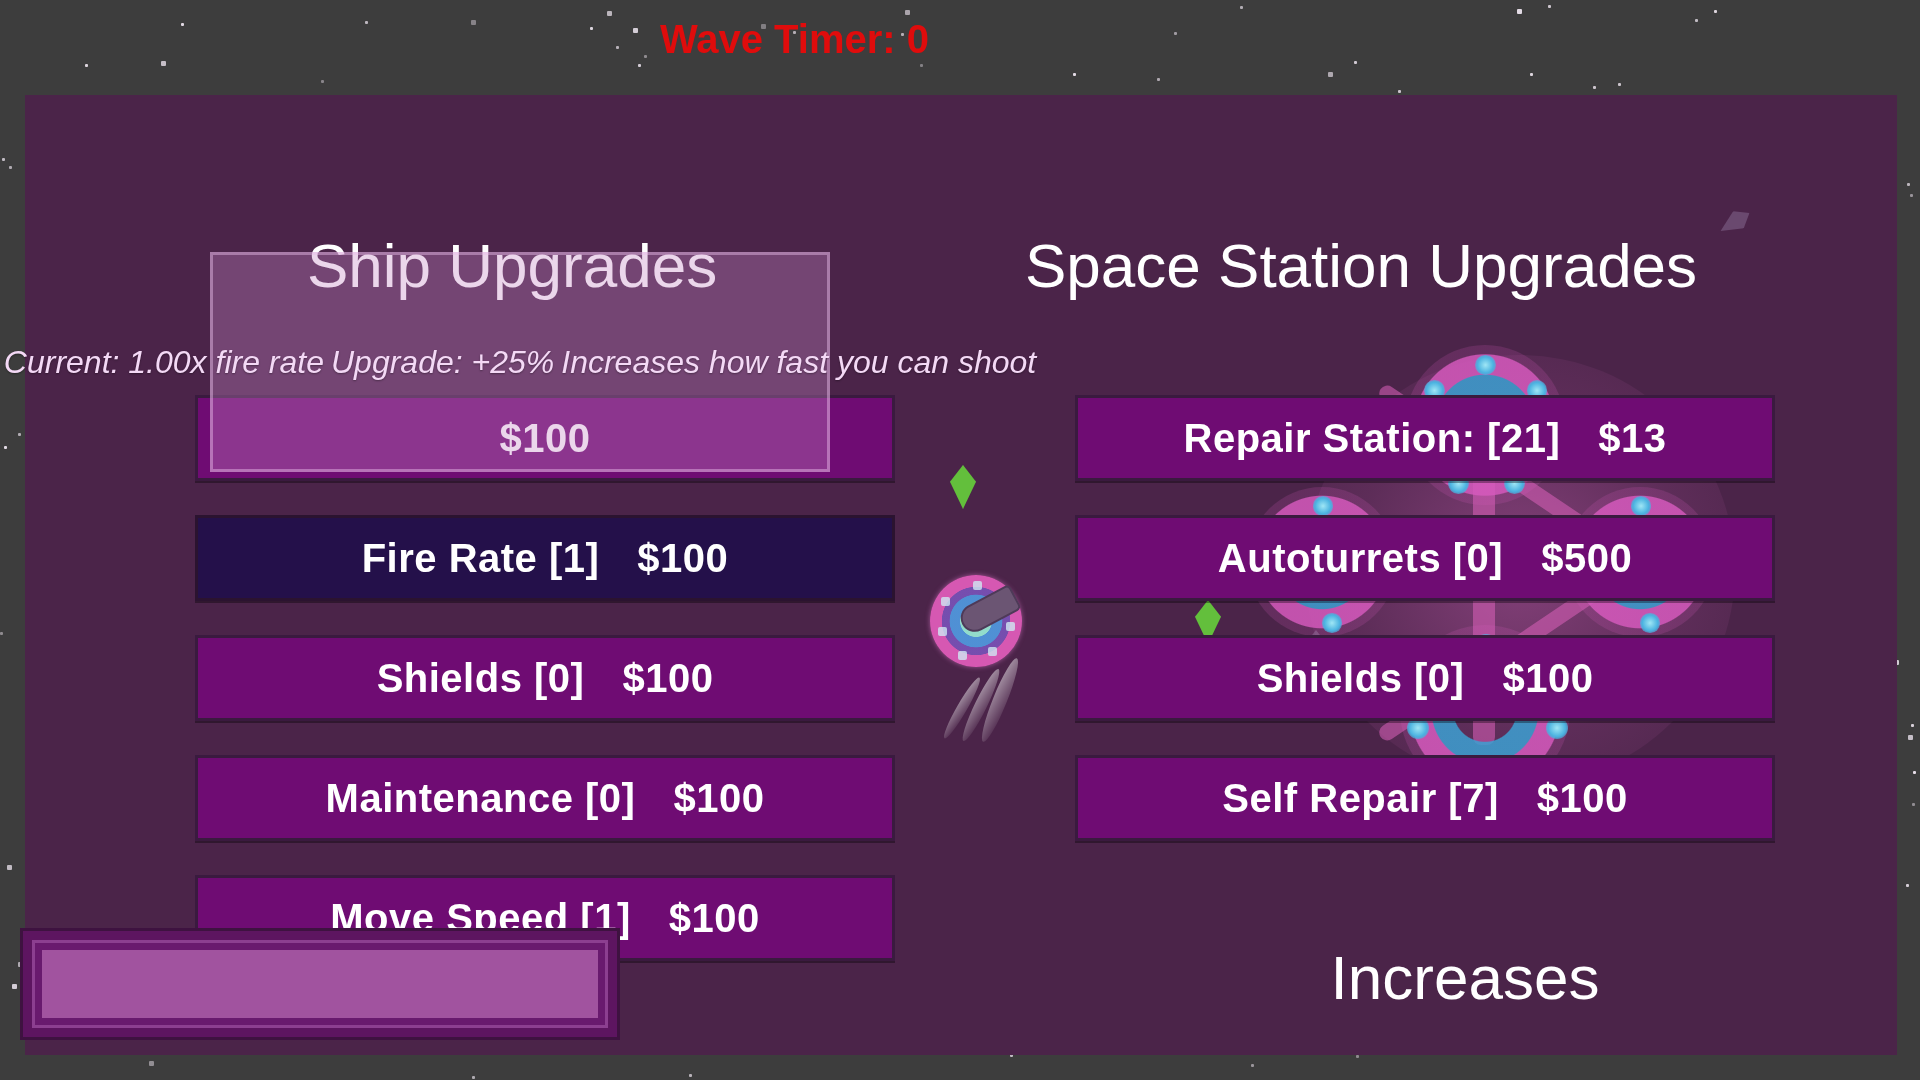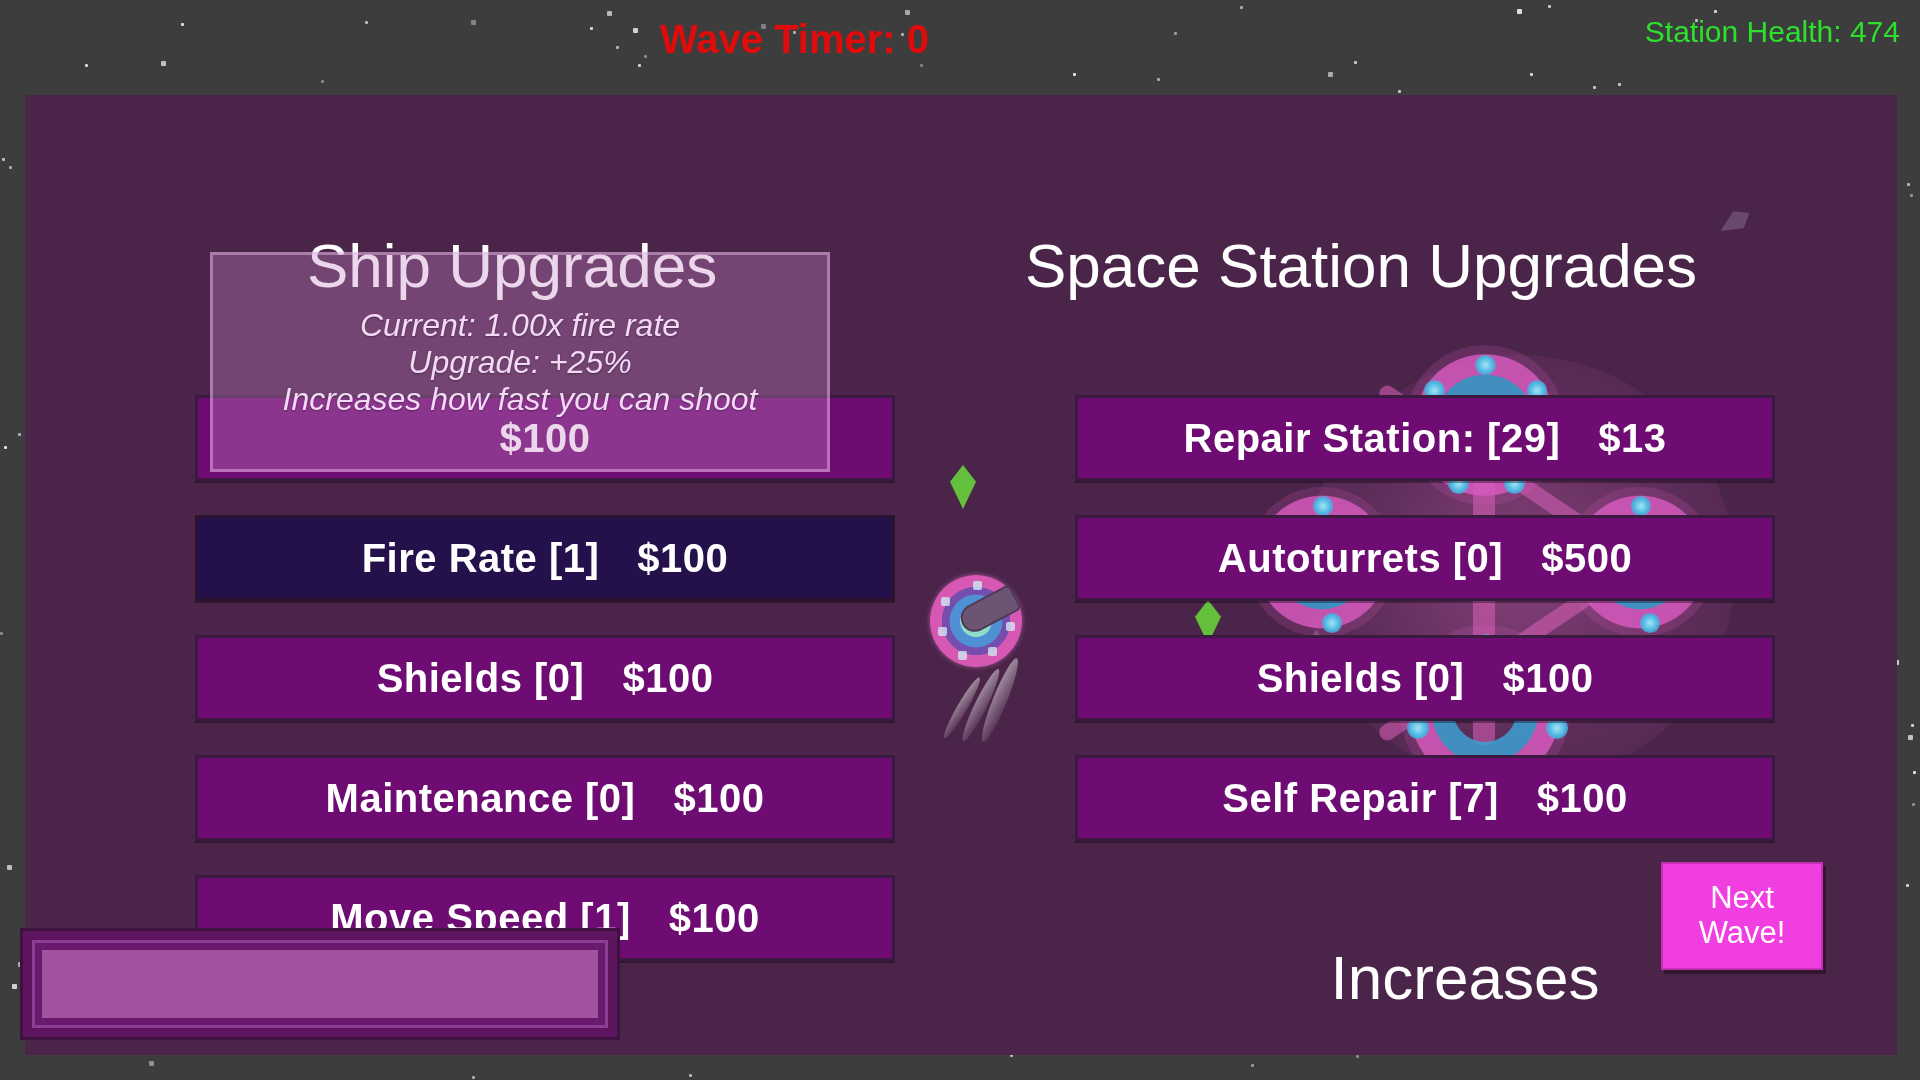--- a/index.html
+++ b/index.html
@@ -228,23 +228,23 @@
     position: absolute;
     left: 210px;
     top: 252px;
     width: 620px;
     height: 220px;
     background: rgba(196,134,196,0.34);
     border: 3px solid rgba(235,190,235,0.45);
     box-sizing: border-box;
     z-index: 9;
     display: flex;
-    flex-direction: column;
     align-items: center;
     justify-content: center;
+    gap: 7px;
     pointer-events: none;
   }
   #tooltip .tt-line {
     font-size: 32px;
     font-style: italic;
     color: #f4d9f6;
     text-shadow: 0 1px 2px rgba(0,0,0,0.35);
     white-space: nowrap;
   }
 
@@ -715,21 +715,21 @@
           <span>$100</span>
         </div>
         <div class="upgrade-btn">
           <span class="lbl">Move Speed [1]</span>
           <span>$100</span>
         </div>
       </div>
 
     <div class="btn-col" id="station-col">
         <div class="upgrade-btn">
-          <span class="lbl">Repair Station: [29]</span>
+          <span class="lbl">Repair Station: [21]</span>
           <span>$13</span>
         </div>
         <div class="upgrade-btn">
           <span class="lbl">Autoturrets [0]</span>
           <span>$500</span>
         </div>
         <div class="upgrade-btn">
           <span class="lbl">Shields [0]</span>
           <span>$100</span>
         </div>
@@ -772,29 +772,24 @@
     </div>
 
   </div>
 
   <div id="tooltip">
     <div class="tt-line">Current: 1.00x fire rate</div>
     <div class="tt-line">Upgrade: +25%</div>
     <div class="tt-line">Increases how fast you can shoot</div>
   </div>
 
-  <div id="next-wave-btn">
-    <span>Next</span>
-    <span>Wave!</span>
-  </div>
 
   <div id="bottom-bar-frame">
     <div id="bottom-bar-inner">
       <div id="bottom-bar-fill"></div>
     </div>
   </div>
 
   <div id="topbar">
     <div id="wave-timer-text">Wave Timer: 0</div>
-    <div id="station-health-text">Station Health: 474</div>
   </div>
 
 </div>
 
 </body></html>

